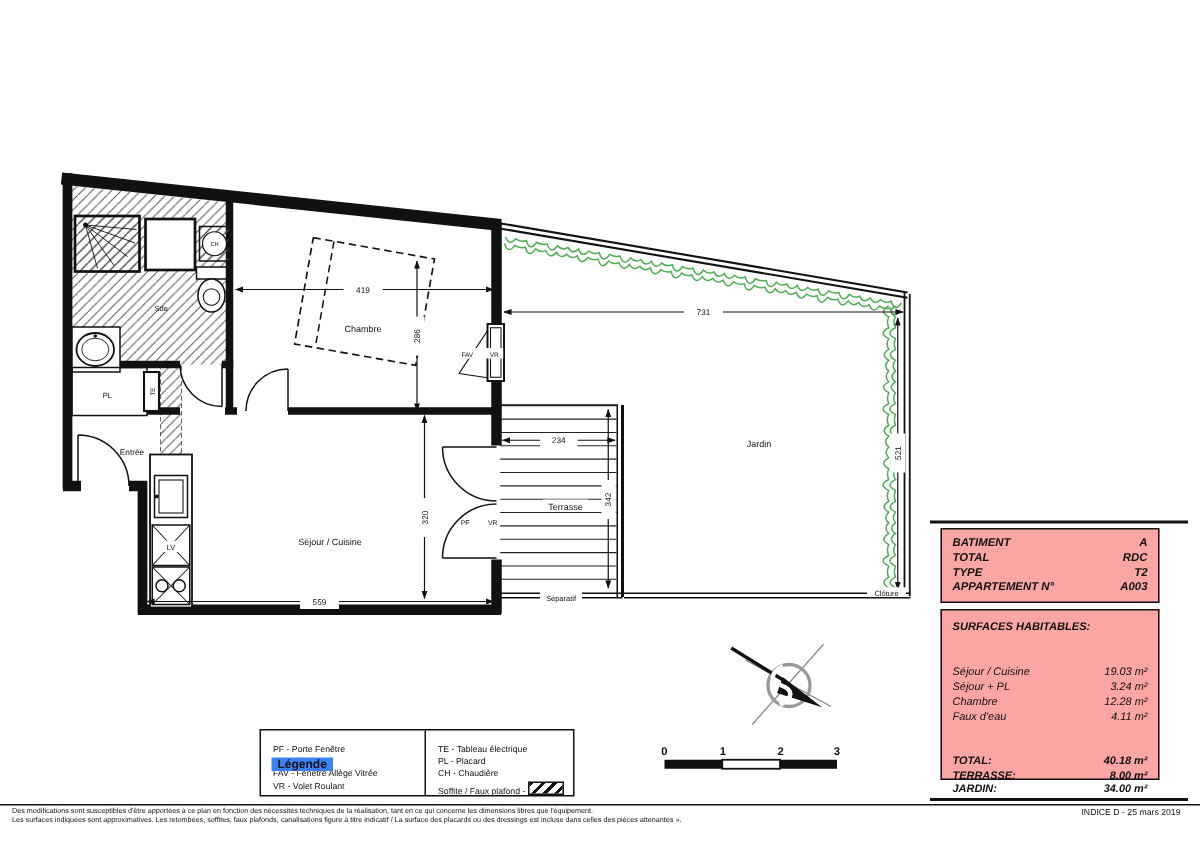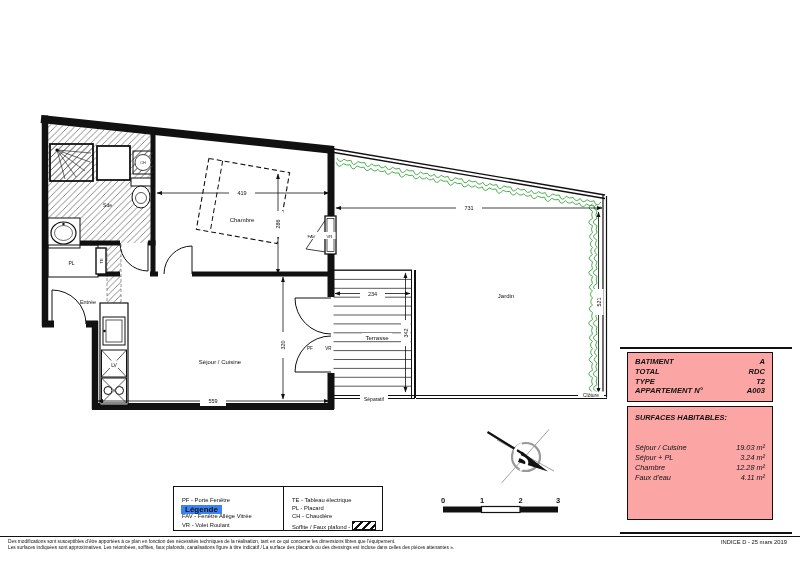--- a/index.html
+++ b/index.html
@@ -285,20 +285,34 @@
         </div>
       <div class="s-row">
           <span>Chambre</span>
           <span>12.28 m²</span>
         </div>
       <div class="s-row">
           <span>Faux d'eau</span>
           <span>4.11 m²</span>
         </div>
     </div>
+    <div class="t-rows">
+      <div class="s-row">
+          <span>TOTAL:</span>
+          <span>40.18 m²</span>
+        </div>
+      <div class="s-row">
+          <span>TERRASSE:</span>
+          <span>8.00 m²</span>
+        </div>
+      <div class="s-row">
+          <span>JARDIN:</span>
+          <span>34.00 m²</span>
+        </div>
+    </div>
   </div>
 </div>
 
 <div class="legend">
   <div class="legend-title">Légende</div>
   <div class="legend-cols">
     <div class="legend-col c1">
       <div class="legend-item">PF - Porte Fenêtre</div>
       <div class="legend-item">F - Fenêtre</div>
       <div class="legend-item">FAV - Fenêtre Allège Vitrée</div>

